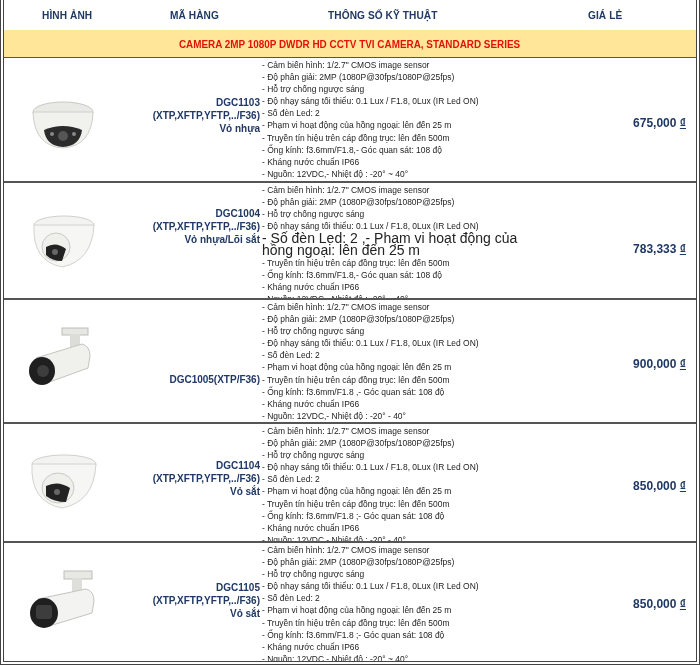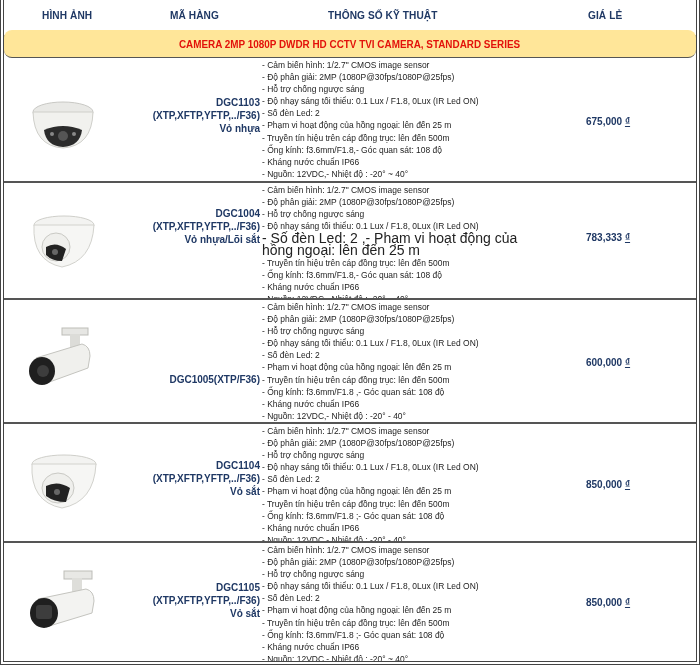--- a/index.html
+++ b/index.html
@@ -15,21 +15,20 @@
       display: block; border-bottom: 5px solid #a3a3a3;
     }
     .header span {
       position: absolute; top: 9px; font-size: 11.5px; font-weight: bold; color: #1f3864;
       letter-spacing: 0.1px; transform: scaleX(0.88); transform-origin: left center;
     }
     .band {
       position: absolute; left: 0; right: 0; top: 30px; height: 28px;
       background: #ffe699; border-bottom: 1px solid #555;
       text-align: center;
-      border-radius: 8px;
     }
     .band span {
       display: inline-block; margin-top: 8px; font-size: 11px; font-weight: bold; color: #e3120b;
       transform: scaleX(0.9);
     }
     .row {
       position: absolute; left: 0; right: 0; border-bottom: 2px solid #555; overflow: hidden;
     }
     .row .img {
       position: absolute; left: 18px; width: 82px; height: 80px;
@@ -39,22 +38,22 @@
       font-size: 10px; font-weight: bold; color: #1f3864; line-height: 13px;
     }
     .row .code .shell { display: block; }
     .row .specs {
       position: absolute; left: 258px; width: 245px; top: 1px;
       font-size: 9.2px; color: #222; line-height: 12.1px;
     }
     .row .specs div { white-space: nowrap; transform: scaleX(0.92); transform-origin: left center; }
     .row .specs div.wrap { white-space: normal; width: 260px; transform: none; font-size: 14px; }
     .row .price {
-      position: absolute; right: 10px; width: 100px; text-align: left;
-      font-size: 10px; font-weight: bold; color: #1f3864;
+      position: absolute; right: 10px; width: 100px; text-align: right;
+      font-size: 12px; font-weight: bold; color: #1f3864;
     }
     .price u { text-decoration: underline; }
   </style>
 </head>
 <body>
 
 <div class="sheet">
 
   <div class="header">
     <span style="left:38px">HÌNH ẢNH</span>
@@ -115,21 +114,21 @@
       <div>- Cảm biến hình: 1/2.7"  CMOS image sensor</div>
       <div>- Độ phân giải: 2MP (1080P@30fps/1080P@25fps)</div>
       <div>- Hỗ trợ chống ngược sáng</div>
       <div>- Độ nhạy sáng tối thiểu: 0.1 Lux / F1.8, 0Lux (IR Led ON)</div>
       <div class="wrap">- Số đèn Led: 2 ,- Phạm vi hoạt động của hồng ngoại: lên đến 25 m</div>
       <div>- Truyền tín hiệu trên cáp đồng trục: lên đến 500m</div>
       <div>- Ống kính: f3.6mm/F1.8,- Góc quan sát: 108 độ</div>
       <div>- Kháng nước chuẩn IP66</div>
       <div>- Nguồn: 12VDC,- Nhiệt độ : -20° ~ 40°</div>
     </div>
-    <div class="price" style="top:49px">
+    <div class="price" style="top:59px">
       <span>783,333</span> <u>₫</u>
     </div>
   </div>
 
   <div class="row" style="top:300px;height:124px">
     <svg class="img" style="top:22px" viewBox="0 0 82 80">
       <rect x="40" y="6" width="26" height="7" fill="#e6e6e3" stroke="#bdbdb8"></rect>
       <rect x="48" y="12" width="10" height="14" fill="#dcdcd8"></rect>
       <path d="M14 36 L60 22 Q68 24 68 34 L66 46 L22 62 Z" fill="#f0f0ed" stroke="#c4c4bf"></path>
       <ellipse cx="20" cy="49" rx="13" ry="14" fill="#1f1f1f"></ellipse>
@@ -144,21 +143,21 @@
       <div>- Hỗ trợ chống ngược sáng</div>
       <div>- Độ nhạy sáng tối thiểu: 0.1 Lux / F1.8, 0Lux (IR Led ON)</div>
       <div>- Số đèn Led: 2</div>
       <div>- Phạm vi hoạt động của hồng ngoại: lên đến 25 m</div>
       <div>- Truyền tín hiệu trên cáp đồng trục: lên đến 500m</div>
       <div>- Ống kính: f3.6mm/F1.8 ,- Góc quan sát: 108 độ</div>
       <div>- Kháng nước chuẩn IP66</div>
       <div>- Nguồn: 12VDC,- Nhiệt độ : -20° - 40°</div>
     </div>
     <div class="price" style="top:57px">
-      <span>600,000</span> <u>₫</u>
+      <span>900,000</span> <u>₫</u>
     </div>
   </div>
 
   <div class="row" style="top:424px;height:119px">
     <svg class="img" style="top:20px" viewBox="0 0 82 80">
       <ellipse cx="42" cy="20" rx="32" ry="9" fill="#f3f3f1" stroke="#cfcfca"></ellipse>
       <path d="M10 20 Q8 58 40 64 Q72 58 74 20 Z" fill="#f6f6f4" stroke="#d2d2cd"></path>
       <ellipse cx="36" cy="44" rx="16" ry="15" fill="#efefec" stroke="#c9c9c4"></ellipse>
       <path d="M24 42 Q36 36 48 44 L44 58 Q32 58 24 52Z" fill="#222"></path>
       <circle cx="35" cy="48" r="3" fill="#666"></circle>

